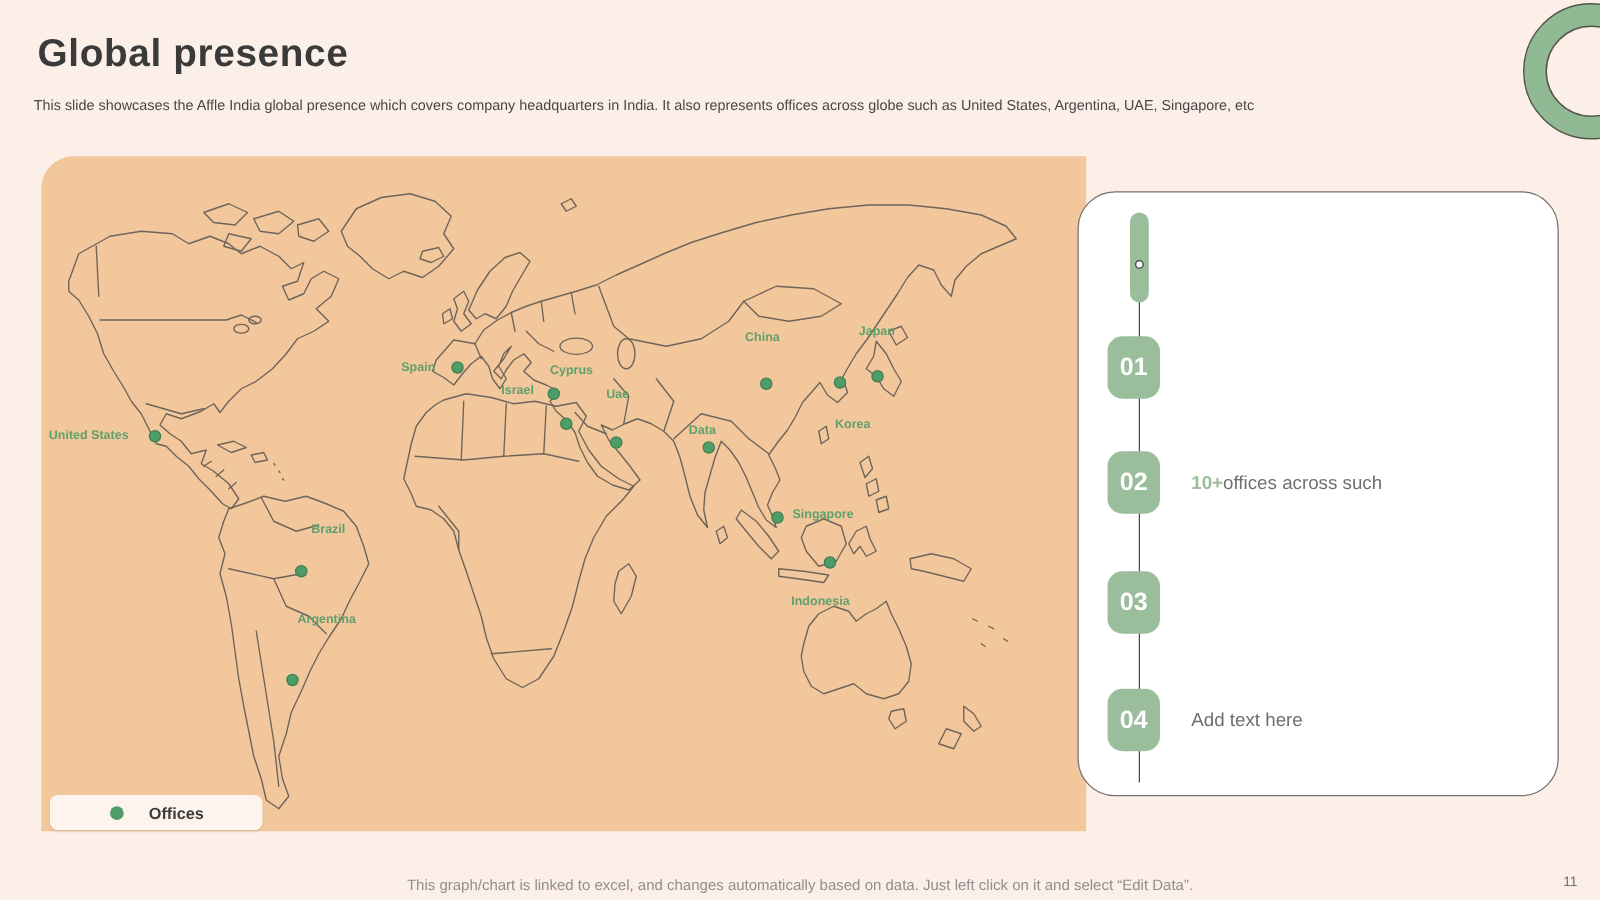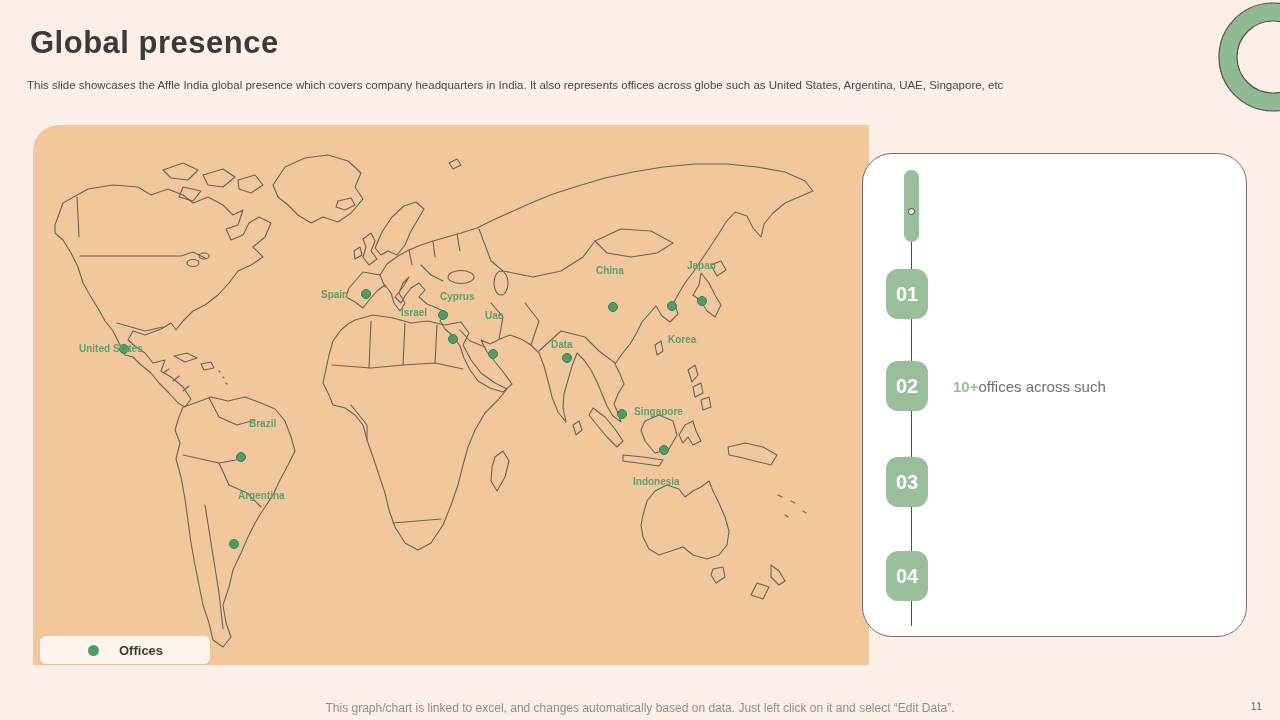--- a/index.html
+++ b/index.html
@@ -163,21 +163,21 @@
 
       <path d="M610 390 L614 376 L622 366 L634 360 L646 364 L652 372 L660 366 L668 362 L676 356 L680 366 L686 378 L692 392 L696 406 L694 420 L686 430 L674 434 L660 430 L650 422 L638 426 L626 430 L616 424 L610 412 L608 400 Z"></path>
       <path d="M680 444 L690 442 L692 452 L683 458 L678 450 Z"></path>
       <path d="M738 440 L746 446 L752 456 L746 460 L738 452 Z"></path>
       <path d="M724 458 L736 462 L730 474 L718 470 Z"></path>
       <path d="M745 370 l4 2 M758 376 l4 2 M770 386 l3 2 M752 390 l3 2"></path>
     </g>
   </svg>
   <div id="map-markers">
       <div class="office-dot" style="left: 86px; top: 219px;"></div>
-      <div class="office-label" style="left: 6px; top: 218px; margin-left: 40px;">United States</div>
+      <div class="office-label" style="left: 6px; top: 218px;">United States</div>
       <div class="office-dot" style="left: 328px; top: 164px;"></div>
       <div class="office-label" style="left: 288px; top: 164px;">Spain</div>
       <div class="office-dot" style="left: 405px; top: 185px;"></div>
       <div class="office-label" style="left: 368px; top: 182px;">Israel</div>
       <div class="office-dot" style="left: 415px; top: 209px;"></div>
       <div class="office-label" style="left: 407px; top: 166px;">Cyprus</div>
       <div class="office-dot" style="left: 455px; top: 224px;"></div>
       <div class="office-label" style="left: 452px; top: 185px;">Uae</div>
       <div class="office-dot" style="left: 529px; top: 228px;"></div>
       <div class="office-label" style="left: 518px; top: 214px;">Data</div>
@@ -216,18 +216,21 @@
         <div class="tl-text">
           <span class="hl">10+</span>
           <span> offices across such</span>
         </div>
       </div>
       <div class="tl-row" style="top: 303px;">
         <div class="tl-num">03</div>
       </div>
       <div class="tl-row" style="top: 397px;">
         <div class="tl-num">04</div>
+        <div class="tl-text">
+          <span>Add text here</span>
+        </div>
       </div>
     </div>
 </div>
 
 <div class="abs" id="footer-note">This graph/chart is linked to excel, and changes automatically based on data. Just left click on it and select “Edit Data”.</div>
 <div class="abs" id="page-number">11</div>
 
 </body></html>

